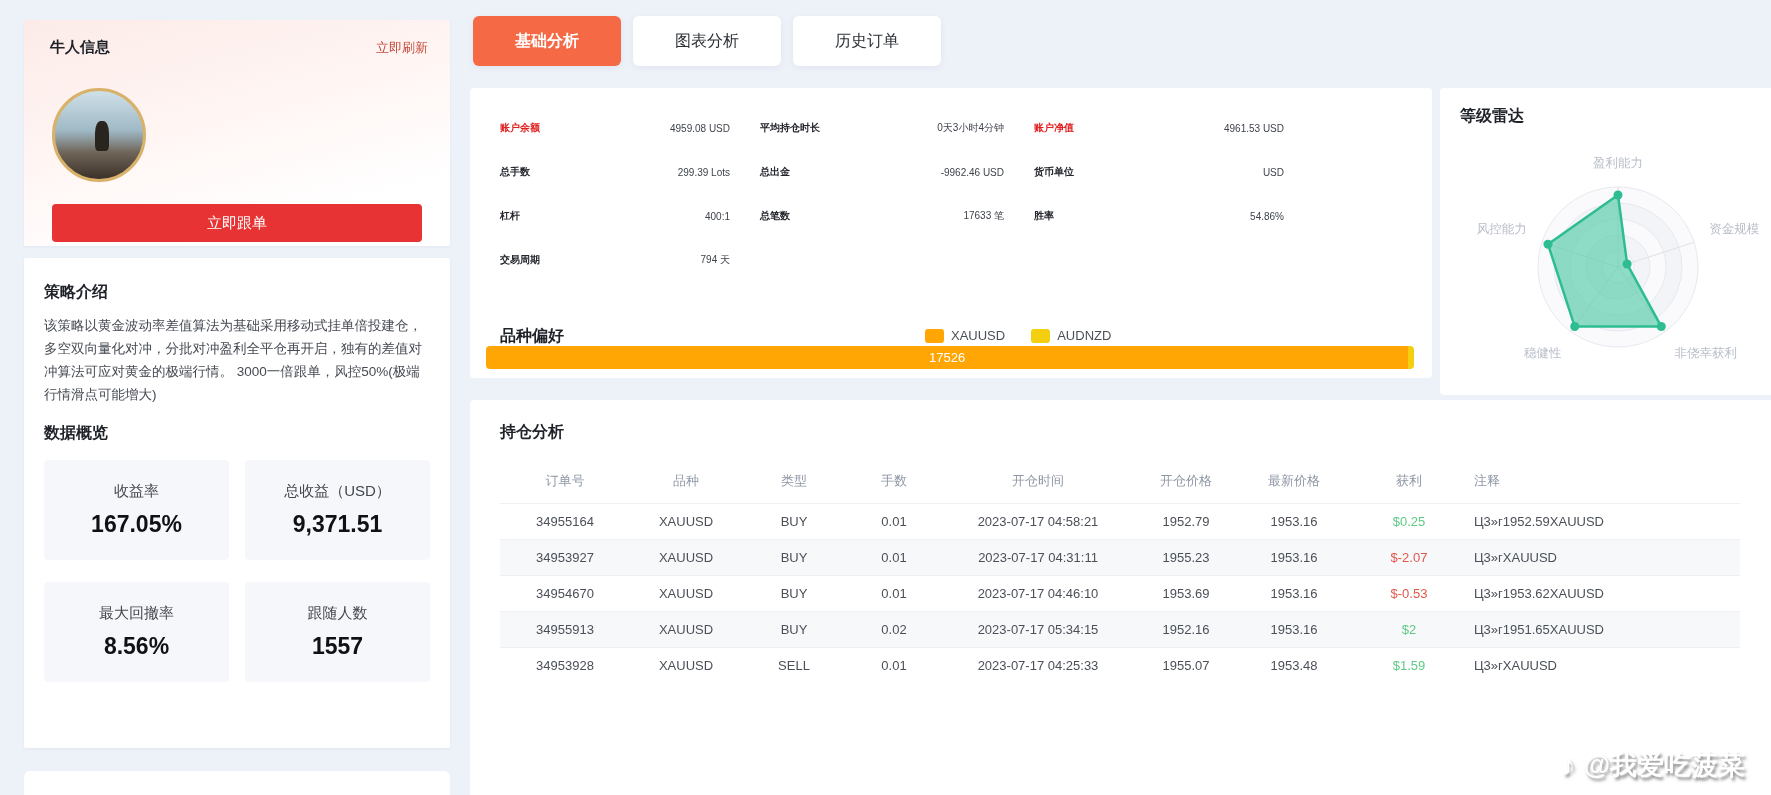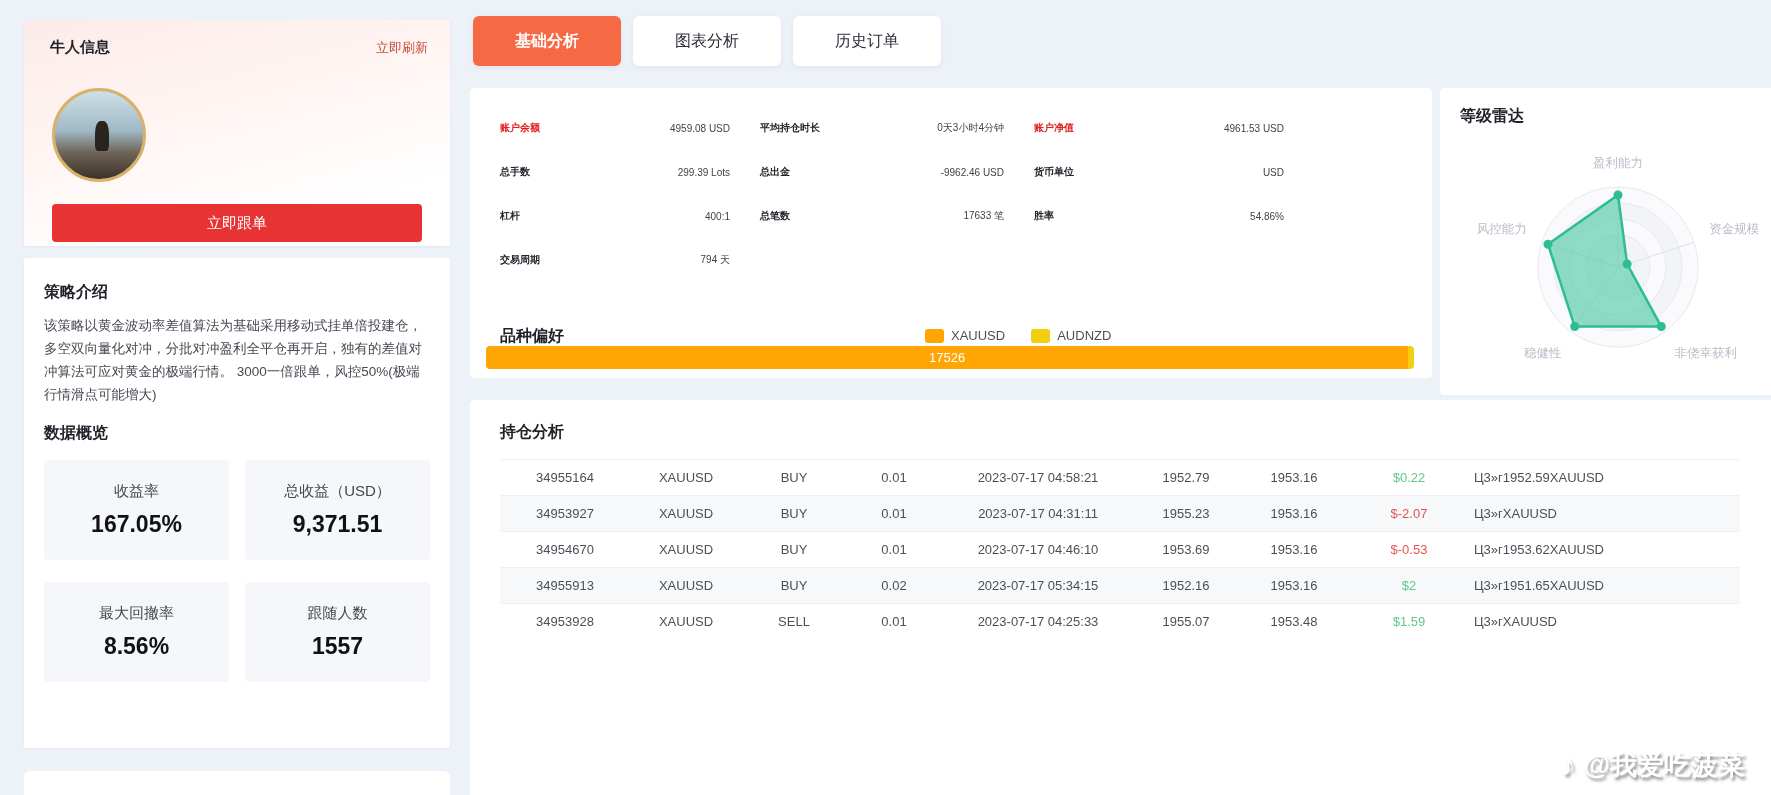--- a/index.html
+++ b/index.html
@@ -200,29 +200,40 @@
   </div>
 </div>
 <div id="pref-bar-wrap">
     <div class="bar-seg" style="width: 99.3932%; background: rgb(255, 166, 5);">17526</div>
     <div class="bar-seg" style="width: 0.606817%; background: rgb(243, 207, 16);"></div>
   </div>
 
 <div class="panel" id="positions-panel">
   <div class="section-title">持仓分析</div>
   <div id="pos-table">
+      <div class="pos-row head">
+        <div>订单号</div>
+        <div>品种</div>
+        <div>类型</div>
+        <div>手数</div>
+        <div>开仓时间</div>
+        <div>开仓价格</div>
+        <div>最新价格</div>
+        <div>获利</div>
+        <div>注释</div>
+      </div>
       <div class="pos-row">
         <div>34955164</div>
         <div>XAUUSD</div>
         <div>BUY</div>
         <div>0.01</div>
         <div>2023-07-17 04:58:21</div>
         <div>1952.79</div>
         <div>1953.16</div>
-        <div class="profit-pos">$0.22</div>
+        <div class="profit-pos">$0.25</div>
         <div>Ц3»г1952.59XAUUSD</div>
       </div>
       <div class="pos-row stripe">
         <div>34953927</div>
         <div>XAUUSD</div>
         <div>BUY</div>
         <div>0.01</div>
         <div>2023-07-17 04:31:11</div>
         <div>1955.23</div>
         <div>1953.16</div>

